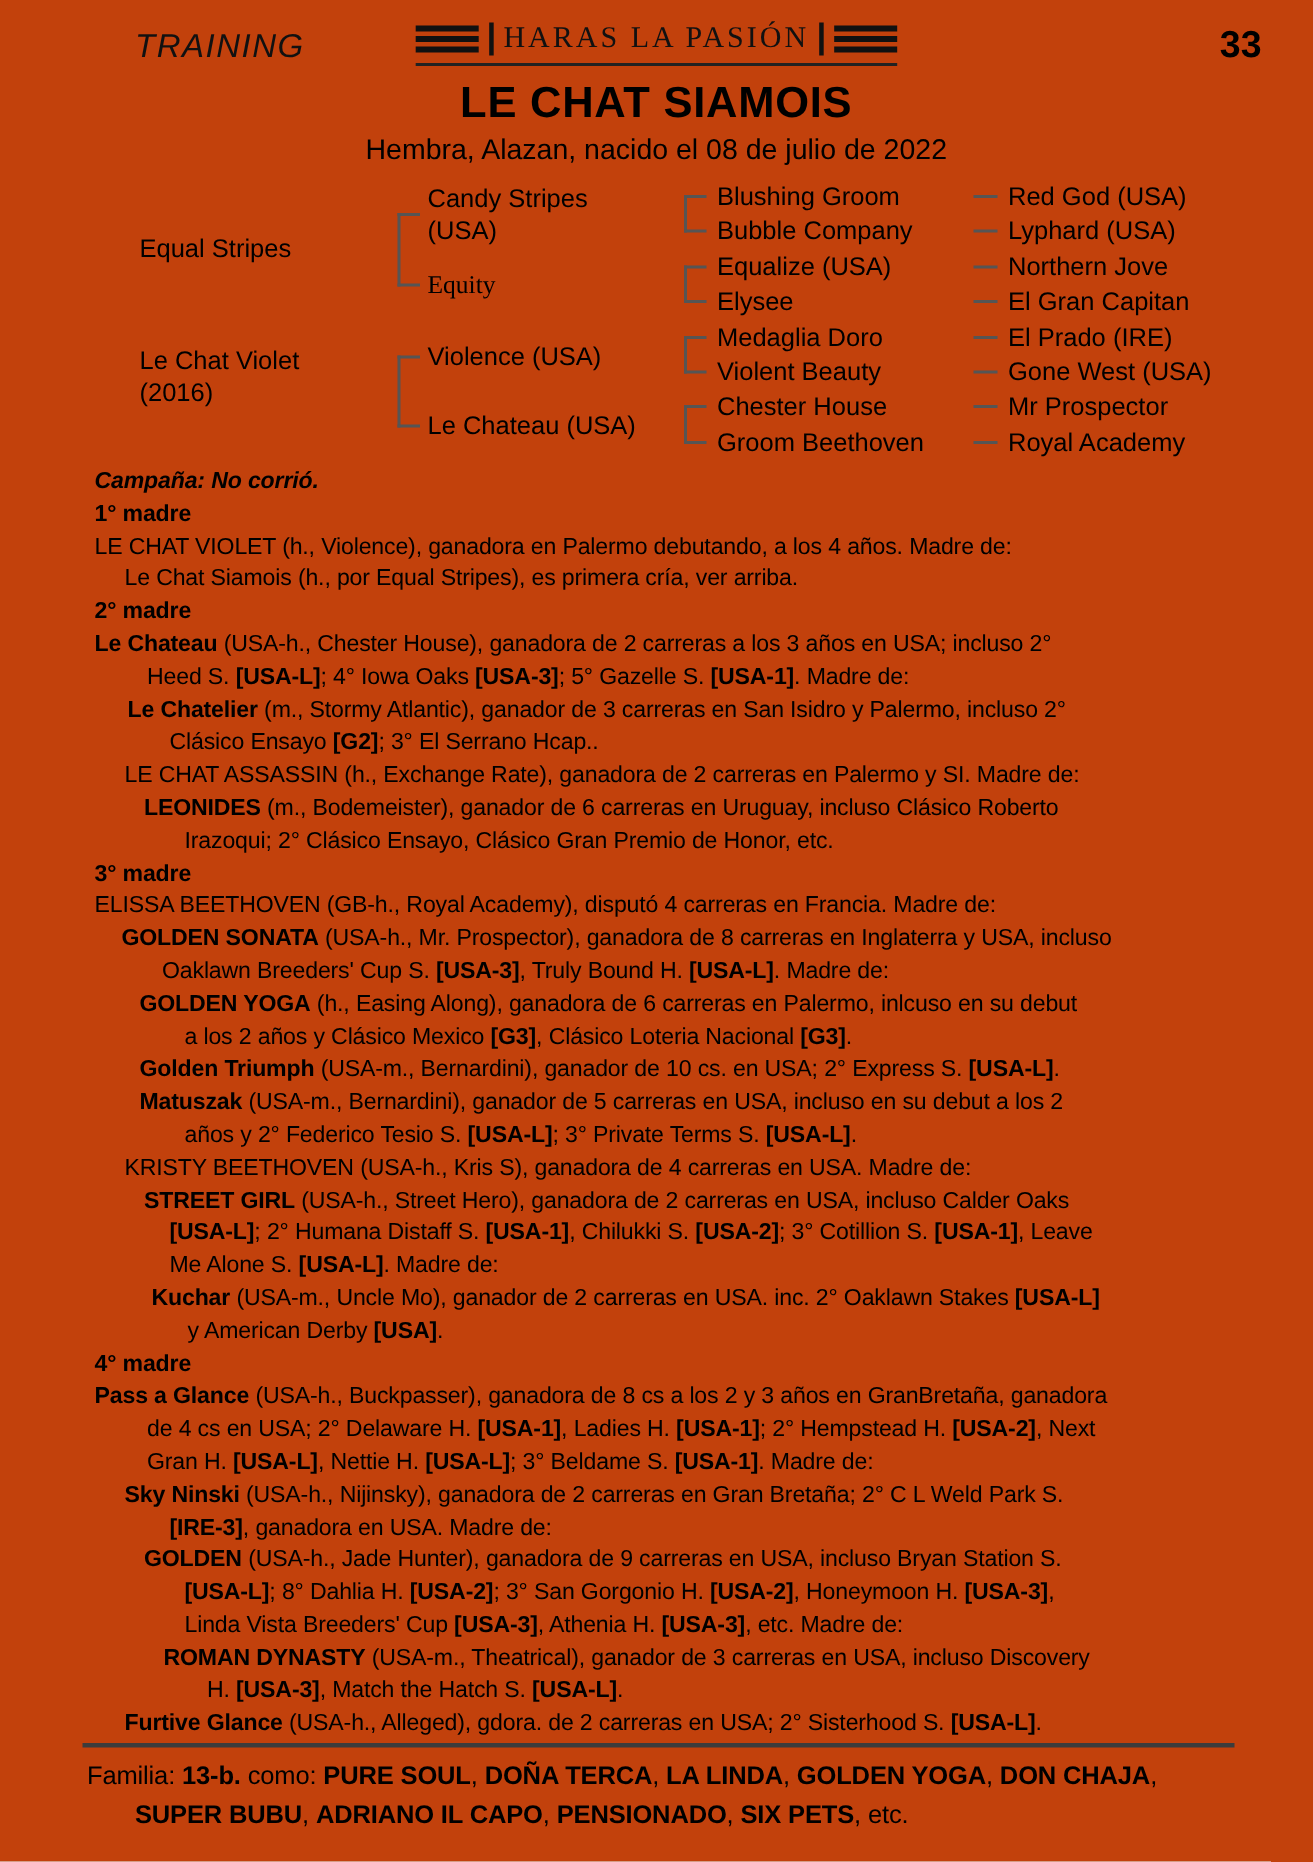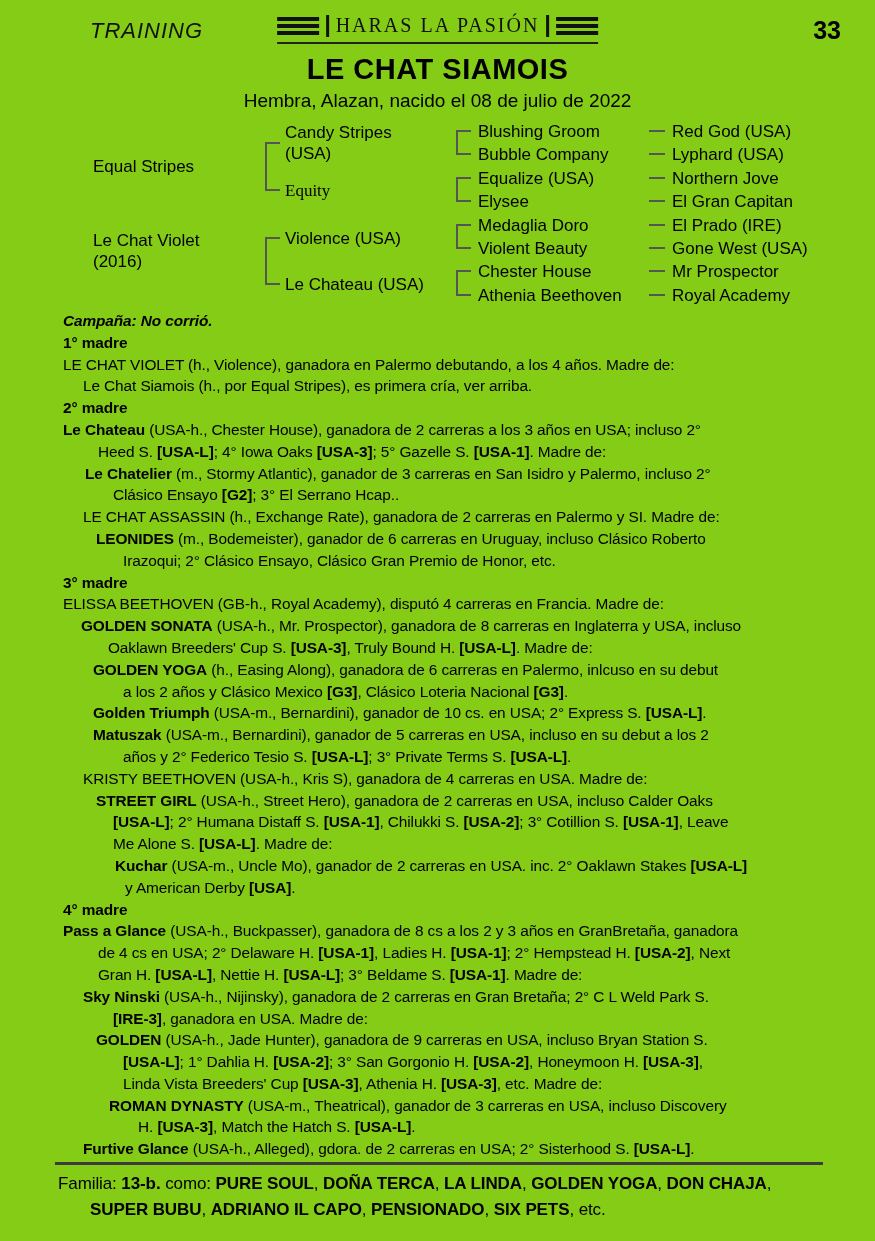--- a/index.html
+++ b/index.html
@@ -1,19 +1,19 @@
 <!DOCTYPE html>
 <html><head>
 <meta charset="utf-8">
 <style>
   * { margin:0; padding:0; box-sizing:border-box; }
   html,body { background:#e8e8e8; }
   .page {
     position:relative; width:875px; height:1241px; margin:0 auto;
-    background:#84cc16; color:#000;
+    background:#c2410c; color:#000;
     font-family:"Liberation Sans", sans-serif;
     overflow:hidden;
   }
   
   .section-label {
     position:absolute; left:90px; top:18px;
     font-size:22px; font-style:italic; letter-spacing:1px; color:#111;
   }
   .page-number {
     position:absolute; right:34px; top:16px;
@@ -136,21 +136,21 @@
       <div class="ped-entry" style="left: 478px; top: 224.6px;">
         <div>Medaglia Doro</div>
       </div>
       <div class="ped-entry" style="left: 478px; top: 248px;">
         <div>Violent Beauty</div>
       </div>
       <div class="ped-entry" style="left: 478px; top: 271.4px;">
         <div>Chester House</div>
       </div>
       <div class="ped-entry" style="left: 478px; top: 294.8px;">
-        <div>Athenia Beethoven</div>
+        <div>Groom Beethoven</div>
       </div>
       <div class="ped-line" style="left: 456px; top: 130px; width: 15px; height: 2px;"></div>
       <div class="ped-line" style="left: 456px; top: 130px; width: 2px; height: 25.4px;"></div>
       <div class="ped-line" style="left: 456px; top: 153.4px; width: 15px; height: 2px;"></div>
       <div class="ped-line" style="left: 456px; top: 176.8px; width: 15px; height: 2px;"></div>
       <div class="ped-line" style="left: 456px; top: 176.8px; width: 2px; height: 25.4px;"></div>
       <div class="ped-line" style="left: 456px; top: 200.2px; width: 15px; height: 2px;"></div>
       <div class="ped-line" style="left: 456px; top: 223.6px; width: 15px; height: 2px;"></div>
       <div class="ped-line" style="left: 456px; top: 223.6px; width: 2px; height: 25.4px;"></div>
       <div class="ped-line" style="left: 456px; top: 247px; width: 15px; height: 2px;"></div>
@@ -210,30 +210,30 @@
       <div class="bl" style="margin-left: 45px;"><span>Oaklawn Breeders' Cup S. </span><span class="b">[USA-3]</span><span>, Truly Bound H. </span><span class="b">[USA-L]</span><span>. Madre de:</span></div>
       <div class="bl" style="margin-left: 30px;"><span class="b">GOLDEN YOGA</span><span> (h., Easing Along), ganadora de 6 carreras en Palermo, inlcuso en su debut</span></div>
       <div class="bl" style="margin-left: 60px;"><span>a los 2 años y Clásico Mexico </span><span class="b">[G3]</span><span>, Clásico Loteria Nacional </span><span class="b">[G3]</span><span>.</span></div>
       <div class="bl" style="margin-left: 30px;"><span class="b">Golden Triumph</span><span> (USA-m., Bernardini), ganador de 10 cs. en USA; 2° Express S. </span><span class="b">[USA-L]</span><span>.</span></div>
       <div class="bl" style="margin-left: 30px;"><span class="b">Matuszak</span><span> (USA-m., Bernardini), ganador de 5 carreras en USA, incluso en su debut a los 2</span></div>
       <div class="bl" style="margin-left: 60px;"><span>años y 2° Federico Tesio S. </span><span class="b">[USA-L]</span><span>; 3° Private Terms S. </span><span class="b">[USA-L]</span><span>.</span></div>
       <div class="bl" style="margin-left: 20px;"><span>KRISTY BEETHOVEN (USA-h., Kris S), ganadora de 4 carreras en USA. Madre de:</span></div>
       <div class="bl" style="margin-left: 33px;"><span class="b">STREET GIRL</span><span> (USA-h., Street Hero), ganadora de 2 carreras en USA, incluso Calder Oaks</span></div>
       <div class="bl" style="margin-left: 50px;"><span class="b">[USA-L]</span><span>; 2° Humana Distaff S. </span><span class="b">[USA-1]</span><span>, Chilukki S. </span><span class="b">[USA-2]</span><span>; 3° Cotillion S. </span><span class="b">[USA-1]</span><span>, Leave</span></div>
       <div class="bl" style="margin-left: 50px;"><span>Me Alone S. </span><span class="b">[USA-L]</span><span>. Madre de:</span></div>
-      <div class="bl" style="margin-left: 52px;"><span class="b">Kuchar</span><span> (USA-m., Uncle Mo), ganador de 2 carreras en USA. inc. 2° Oaklawn Stakes </span><span class="b">[USA-L]</span></div>
+      <div class="bl" style="margin-left: 38px;"><span class="b">Kuchar</span><span> (USA-m., Uncle Mo), ganador de 2 carreras en USA. inc. 2° Oaklawn Stakes </span><span class="b">[USA-L]</span></div>
       <div class="bl" style="margin-left: 62px;"><span>y American Derby </span><span class="b">[USA]</span><span>.</span></div>
       <div class="bl" style="margin-left: 0px;"><span class="b">4° madre</span></div>
       <div class="bl" style="margin-left: 0px;"><span class="b">Pass a Glance</span><span> (USA-h., Buckpasser), ganadora de 8 cs a los 2 y 3 años en GranBretaña, ganadora</span></div>
       <div class="bl" style="margin-left: 35px;"><span>de 4 cs en USA; 2° Delaware H. </span><span class="b">[USA-1]</span><span>, Ladies H. </span><span class="b">[USA-1]</span><span>; 2° Hempstead H. </span><span class="b">[USA-2]</span><span>, Next</span></div>
       <div class="bl" style="margin-left: 35px;"><span>Gran H. </span><span class="b">[USA-L]</span><span>, Nettie H. </span><span class="b">[USA-L]</span><span>; 3° Beldame S. </span><span class="b">[USA-1]</span><span>. Madre de:</span></div>
       <div class="bl" style="margin-left: 20px;"><span class="b">Sky Ninski</span><span> (USA-h., Nijinsky), ganadora de 2 carreras en Gran Bretaña; 2° C L Weld Park S.</span></div>
       <div class="bl" style="margin-left: 50px;"><span class="b">[IRE-3]</span><span>, ganadora en USA. Madre de:</span></div>
       <div class="bl" style="margin-left: 33px;"><span class="b">GOLDEN</span><span> (USA-h., Jade Hunter), ganadora de 9 carreras en USA, incluso Bryan Station S.</span></div>
-      <div class="bl" style="margin-left: 60px;"><span class="b">[USA-L]</span><span>; 1° Dahlia H. </span><span class="b">[USA-2]</span><span>; 3° San Gorgonio H. </span><span class="b">[USA-2]</span><span>, Honeymoon H. </span><span class="b">[USA-3]</span><span>,</span></div>
+      <div class="bl" style="margin-left: 60px;"><span class="b">[USA-L]</span><span>; 8° Dahlia H. </span><span class="b">[USA-2]</span><span>; 3° San Gorgonio H. </span><span class="b">[USA-2]</span><span>, Honeymoon H. </span><span class="b">[USA-3]</span><span>,</span></div>
       <div class="bl" style="margin-left: 60px;"><span>Linda Vista Breeders' Cup </span><span class="b">[USA-3]</span><span>, Athenia H. </span><span class="b">[USA-3]</span><span>, etc. Madre de:</span></div>
       <div class="bl" style="margin-left: 46px;"><span class="b">ROMAN DYNASTY</span><span> (USA-m., Theatrical), ganador de 3 carreras en USA, incluso Discovery</span></div>
       <div class="bl" style="margin-left: 75px;"><span>H. </span><span class="b">[USA-3]</span><span>, Match the Hatch S. </span><span class="b">[USA-L]</span><span>.</span></div>
       <div class="bl" style="margin-left: 20px;"><span class="b">Furtive Glance</span><span> (USA-h., Alleged), gdora. de 2 carreras en USA; 2° Sisterhood S. </span><span class="b">[USA-L]</span><span>.</span></div>
     </div>
 
   <div class="foot-rule"></div>
   <div id="family">
       <div class="bl" style="margin-left: 0px;"><span>Familia: </span><span class="b">13-b.</span><span> como: </span><span class="b">PURE SOUL</span><span>, </span><span class="b">DOÑA TERCA</span><span>, </span><span class="b">LA LINDA</span><span>, </span><span class="b">GOLDEN YOGA</span><span>, </span><span class="b">DON CHAJA</span><span>,</span></div>
       <div class="bl" style="margin-left: 32px;"><span class="b">SUPER BUBU</span><span>, </span><span class="b">ADRIANO IL CAPO</span><span>, </span><span class="b">PENSIONADO</span><span>, </span><span class="b">SIX PETS</span><span>, etc.</span></div>

